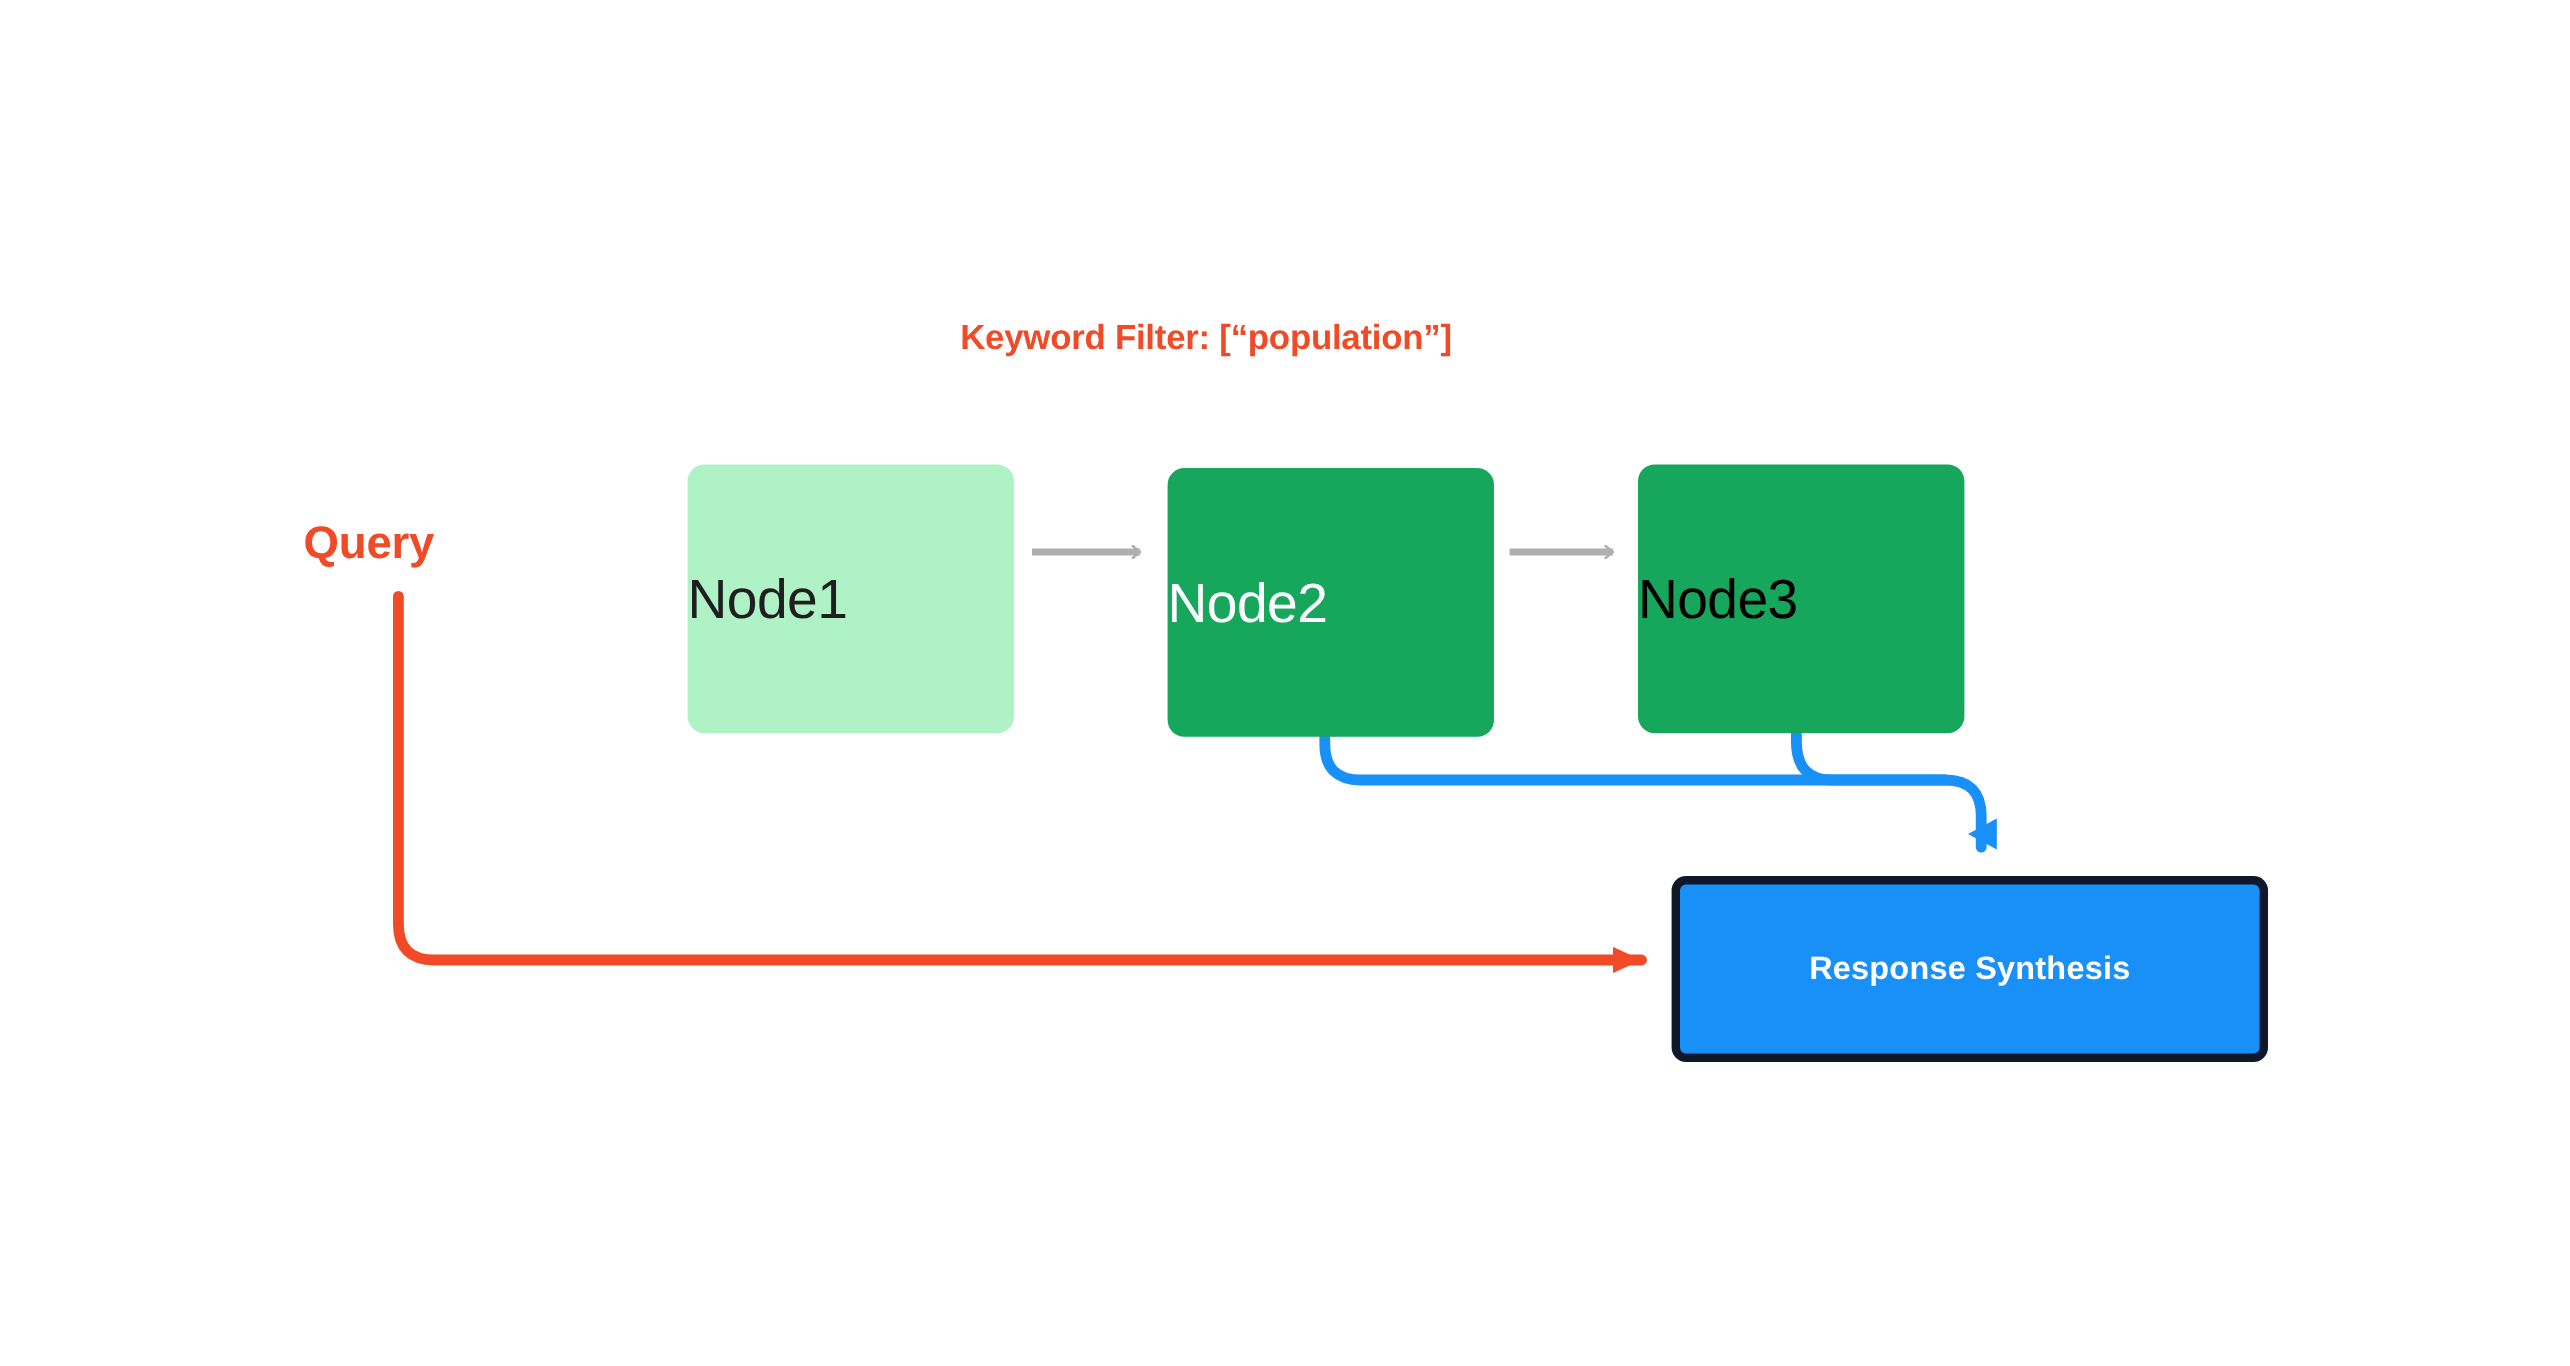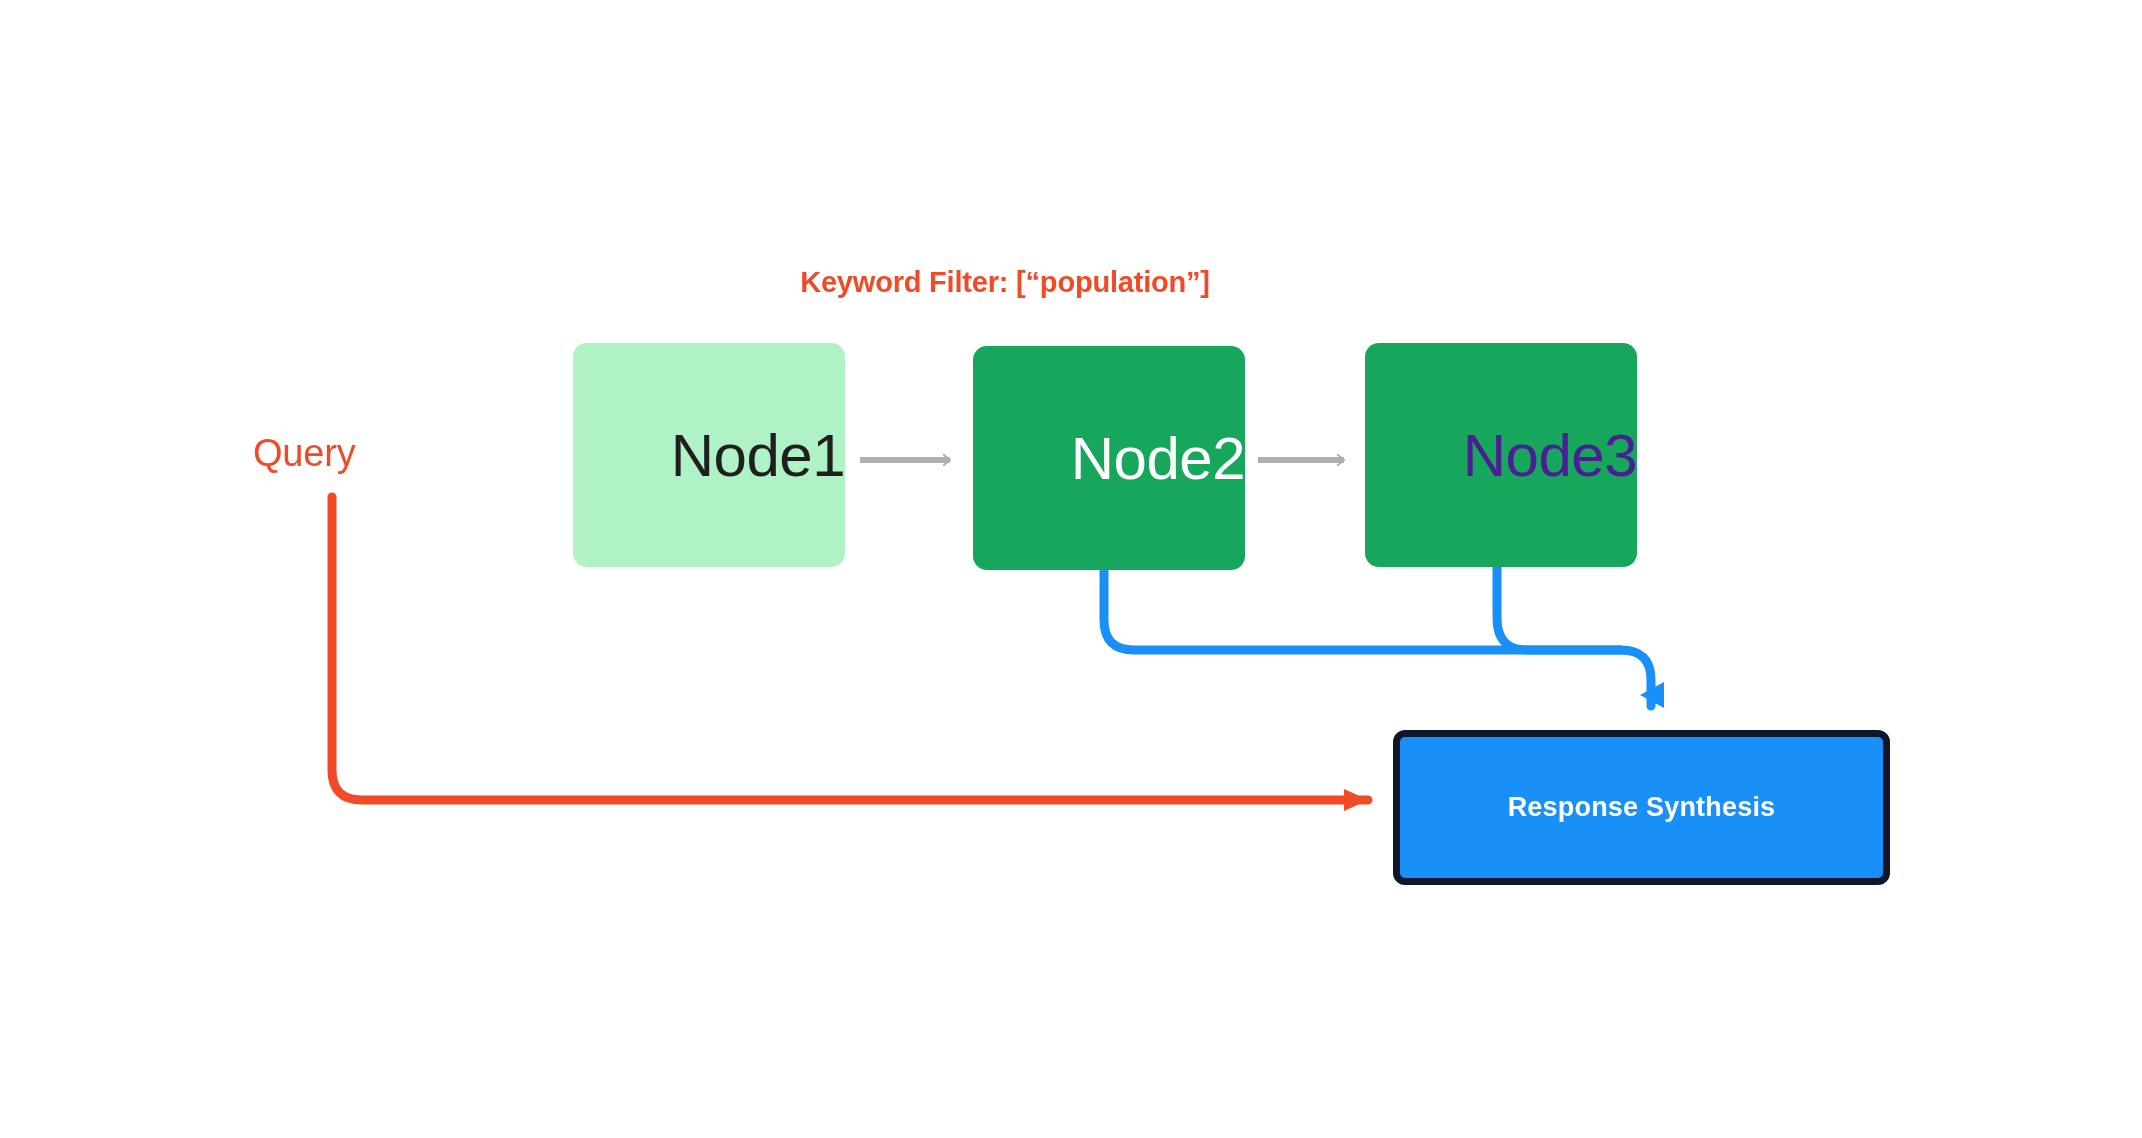--- a/index.html
+++ b/index.html
@@ -21,25 +21,26 @@
     width: 1906px;
     height: 1138px;
   }
   .node-box {
     position: absolute;
     width: 272px;
     height: 224px;
     border-radius: 14px;
     display: flex;
     align-items: center;
-    justify-content: flex-end;
-    font-size: 60px;
+    justify-content: flex-start;
+    font-size: 46px;
     font-weight: 400;
     letter-spacing: -0.5px;
     box-sizing: border-box;
+    margin-top: 44px;
   }
   #node1 { left: 573px;  top: 343px; }
   #node2 { left: 973px;  top: 346px; }
   #node3 { left: 1365px; top: 343px; }
 
   #response-box {
     position: absolute;
     left: 1393px;
     top: 730px;
     width: 497px;
@@ -64,21 +65,21 @@
     font-weight: 700;
     letter-spacing: -0.2px;
     transform: translateX(-66px);
   }
 
   #query-label {
     position: absolute;
     left: 253px;
     top: 432px;
     font-size: 38px;
-    font-weight: 400;
+    font-weight: 700;
     letter-spacing: -0.2px;
   }
   .svg-layer {
     position: absolute;
     left: 0;
     top: 0;
     width: 2142px;
     height: 1138px;
     pointer-events: none;
   }
@@ -127,21 +128,21 @@
   <div id="query-label" style="color:#F04A27;">Query</div>
 
   <div id="node1" class="node-box" style="background:#AFF2C5; color:#1F1F1F;">
     <span>Node1</span>
   </div>
 
   <div id="node2" class="node-box" style="background:#16A75C; color:#FFFFFF;">
     <span>Node2</span>
   </div>
 
-  <div id="node3" class="node-box" style="background:#16A75C; color:#4c1d95;">
+  <div id="node3" class="node-box" style="background:#16A75C; color:#000000;">
     <span>Node3</span>
   </div>
 
   <div id="response-box" style="background:#1890F8; border:7px solid #0f172a; color:#FFFFFF;">
     <span>Response Synthesis</span>
   </div>
 
 </div>
 
 </body></html>

